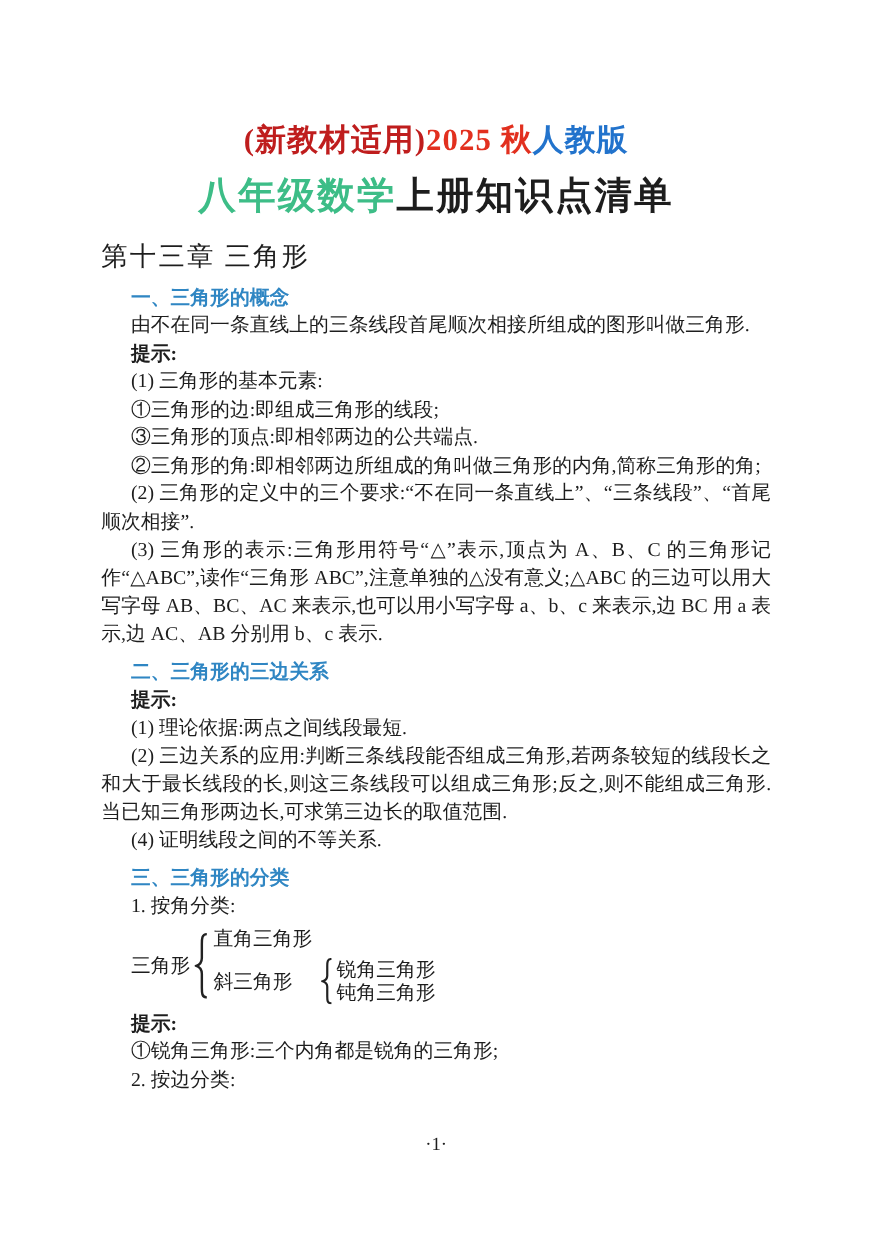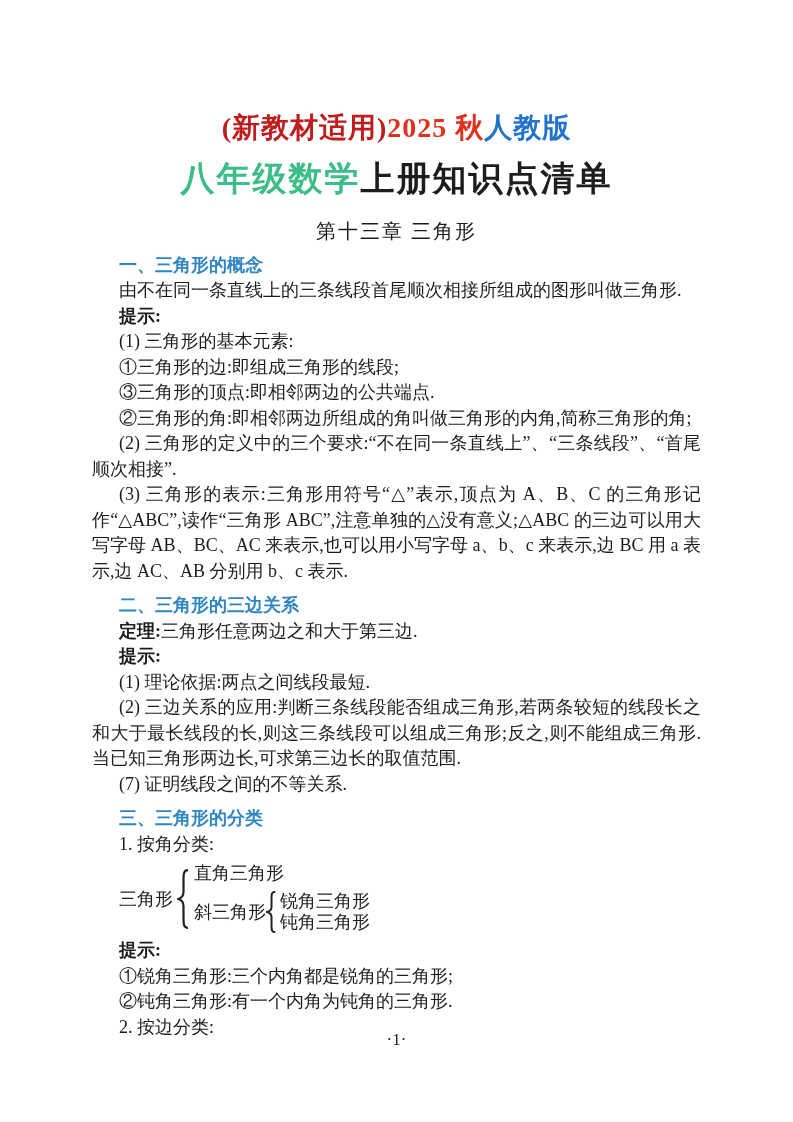--- a/index.html
+++ b/index.html
@@ -13,42 +13,42 @@
 
   .title1 { margin:0; text-align:center; font-size:28px; font-weight:bold; line-height:1.25; letter-spacing:1px; white-space:nowrap; }
   .title1 .tag   { color:#bf1d1d; }
   .title1 .season{ color:#e2301f; }
   .title1 .pub   { color:#2273cc; }
 
   .title2 { margin:13px 0 0 0; text-align:center; font-size:34px; font-weight:bold; line-height:1.25; letter-spacing:2px; white-space:nowrap; }
   .title2 .grade { color:#3dbd87; }
   .title2 .suffix{ color:#1d1d1d; }
 
-  .chapter { margin:18px 0 0 0; text-align:center; font-size:20px; font-weight:normal; line-height:1.25; letter-spacing:2px; }
+  .chapter { margin:18px 0 0 0; text-align:left; font-size:24px; font-weight:normal; line-height:1.25; letter-spacing:2px; }
 
   .sec-heading {
     margin:9px 0 0 0; padding-left:27px;
     color:#2f86c3; font-weight:bold; font-size:18px; line-height:25.5px;
     font-family:"Liberation Sans","DejaVu Sans",sans-serif;
   }
   p.line {
     margin:0; font-size:18px; line-height:25.5px;
     text-indent:27px; text-align:justify;
   }
   p.line .lead { font-weight:bold; }
   p.bold-line { font-weight:bold; }
 
   
   .diagram { margin:7px 0 5px 27px; display:flex; align-items:center; font-size:18px; line-height:1; }
   .diagram .root { margin-right:4px; }
   .brace { display:block; }
   .outer-col { display:flex; flex-direction:column; justify-content:center; margin-left:4px; }
   .outer-col .row1 { margin-bottom:9px; }
   .row2 { display:flex; align-items:center; }
-  .row2 .branch2 { }
+  .row2 .branch2 { margin-right:26px; }
   .inner-col { display:flex; flex-direction:column; margin-left:3px; }
   .inner-col span { line-height:21px; }
 
   .footer { position:absolute; left:0; right:0; top:1030px; text-align:center; font-size:17px; color:#1d1d1d; }
 </style>
 </head>
 <body>
 
 <div class="page">
   <div class="content">
@@ -63,25 +63,24 @@
     <p class="line">由不在同一条直线上的三条线段首尾顺次相接所组成的图形叫做三角形.</p>
     <p class="line bold-line">提示:</p>
     <p class="line">(1) 三角形的基本元素:</p>
     <p class="line">①三角形的边:即组成三角形的线段;</p>
     <p class="line">③三角形的顶点:即相邻两边的公共端点.</p>
     <p class="line">②三角形的角:即相邻两边所组成的角叫做三角形的内角,简称三角形的角;</p>
     <p class="line">(2) 三角形的定义中的三个要求:“不在同一条直线上”、“三条线段”、“首尾顺次相接”.</p>
     <p class="line">(3) 三角形的表示:三角形用符号“△”表示,顶点为 A、B、C 的三角形记作“△ABC”,读作“三角形 ABC”,注意单独的△没有意义;△ABC 的三边可以用大写字母 AB、BC、AC 来表示,也可以用小写字母 a、b、c 来表示,边 BC 用 a 表示,边 AC、AB 分别用 b、c 表示.</p>
 
     <div class="sec-heading">二、三角形的三边关系</div>
-    <p class="line"><span class="lead">定理:</span><span>三角形任意两边之和大于第三边.</span></p>
     <p class="line bold-line">提示:</p>
     <p class="line">(1) 理论依据:两点之间线段最短.</p>
     <p class="line">(2) 三边关系的应用:判断三条线段能否组成三角形,若两条较短的线段长之和大于最长线段的长,则这三条线段可以组成三角形;反之,则不能组成三角形. 当已知三角形两边长,可求第三边长的取值范围.</p>
-    <p class="line">(7) 证明线段之间的不等关系.</p>
+    <p class="line">(4) 证明线段之间的不等关系.</p>
 
     <div class="sec-heading">三、三角形的分类</div>
     <p class="line">1. 按角分类:</p>
 
     <div class="diagram">
       <span class="root">三角形</span>
       <svg class="brace" width="13" height="60" viewBox="0 0 13 100" preserveAspectRatio="none" aria-hidden="true">
         <path d="M11 2 C6.5 2 6.5 9 6.5 17 L6.5 38 C6.5 45 5 48 1.5 50 C5 52 6.5 55 6.5 62 L6.5 83 C6.5 91 6.5 98 11 98" fill="none" stroke="#222" stroke-width="2.2" vector-effect="non-scaling-stroke"></path>
       </svg>
       <div class="outer-col">
@@ -94,19 +93,18 @@
           <div class="inner-col">
             <span>锐角三角形</span>
             <span>钝角三角形</span>
           </div>
         </div>
       </div>
     </div>
 
     <p class="line bold-line">提示:</p>
     <p class="line">①锐角三角形:三个内角都是锐角的三角形;</p>
-    <p class="line">②钝角三角形:有一个内角为钝角的三角形.</p>
     <p class="line">2. 按边分类:</p>
 
   </div>
 
   <div class="footer">·1·</div>
 </div>
 
 </body></html>

